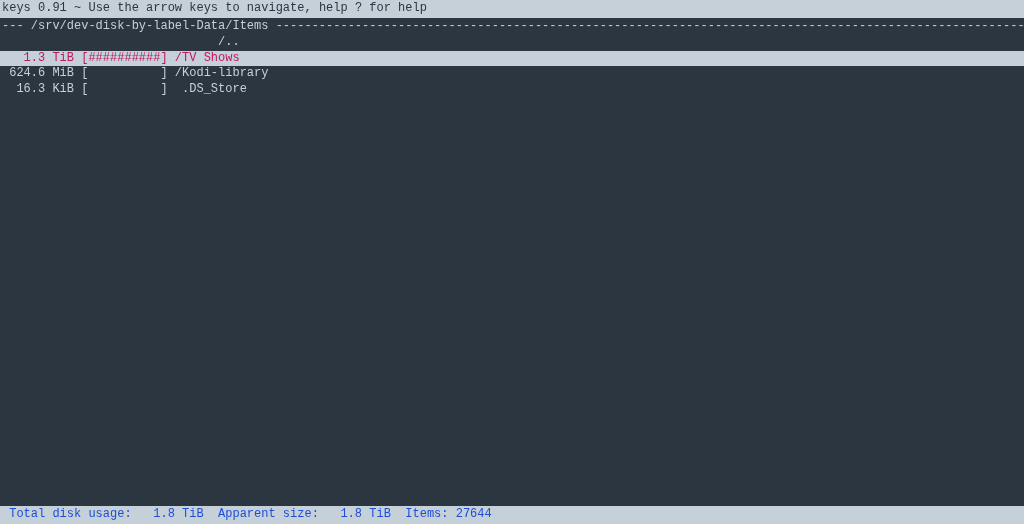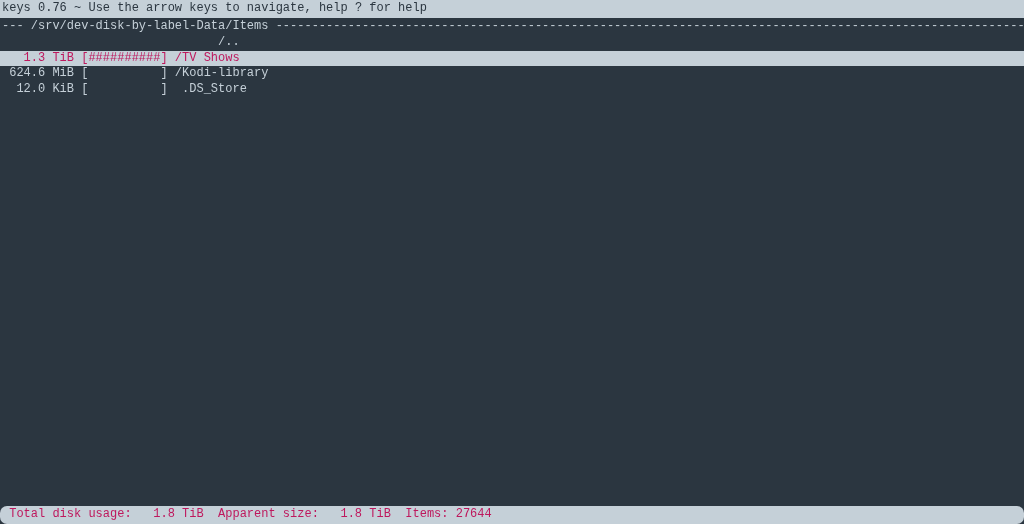--- a/index.html
+++ b/index.html
@@ -40,35 +40,34 @@
     .file-row.selected {
       background: #c5d0d8;
       color: #be185d;
     }
     .status-bar {
       position: absolute;
       bottom: 0;
       left: 0;
       right: 0;
       background: #c5d0d8;
-      color: #be185d;
+      color: #1d4ed8;
       padding: 1px 2px;
       white-space: pre;
-      border-radius: 7px;
     }
   </style>
 </head>
 <body>
 
-<div class="title-bar"><span>keys</span> <span>0.76</span><span> ~ </span><span>Use the arrow keys to navigate, help ? for help</span></div>
+<div class="title-bar"><span>keys</span> <span>0.91</span><span> ~ </span><span>Use the arrow keys to navigate, help ? for help</span></div>
 
 <div class="path-bar"><span>--- </span><span>/srv/dev-disk-by-label-Data/Items</span><span> ----------------------------------------------------------------------------------------------------------------------------------------------------------------------------------------</span></div>
 
 <div class="file-list">
   <div class="file-row">                              /..</div>
   <div id="entries">
       <div class="file-row selected"><span>   1.3 TiB</span><span> [##########] </span><span>/TV Shows</span></div>
       <div class="file-row"><span> 624.6 MiB</span><span> [          ] </span><span>/Kodi-library</span></div>
-      <div class="file-row"><span>  12.0 KiB</span><span> [          ] </span><span> .DS_Store</span></div>
+      <div class="file-row"><span>  16.3 KiB</span><span> [          ] </span><span> .DS_Store</span></div>
     </div>
 </div>
 
 <div class="status-bar"><span> Total disk usage:</span><span>   1.8 TiB</span><span>  Apparent size:</span><span>   1.8 TiB</span><span>  Items:</span><span> 27644</span></div>
 
 </body></html>

